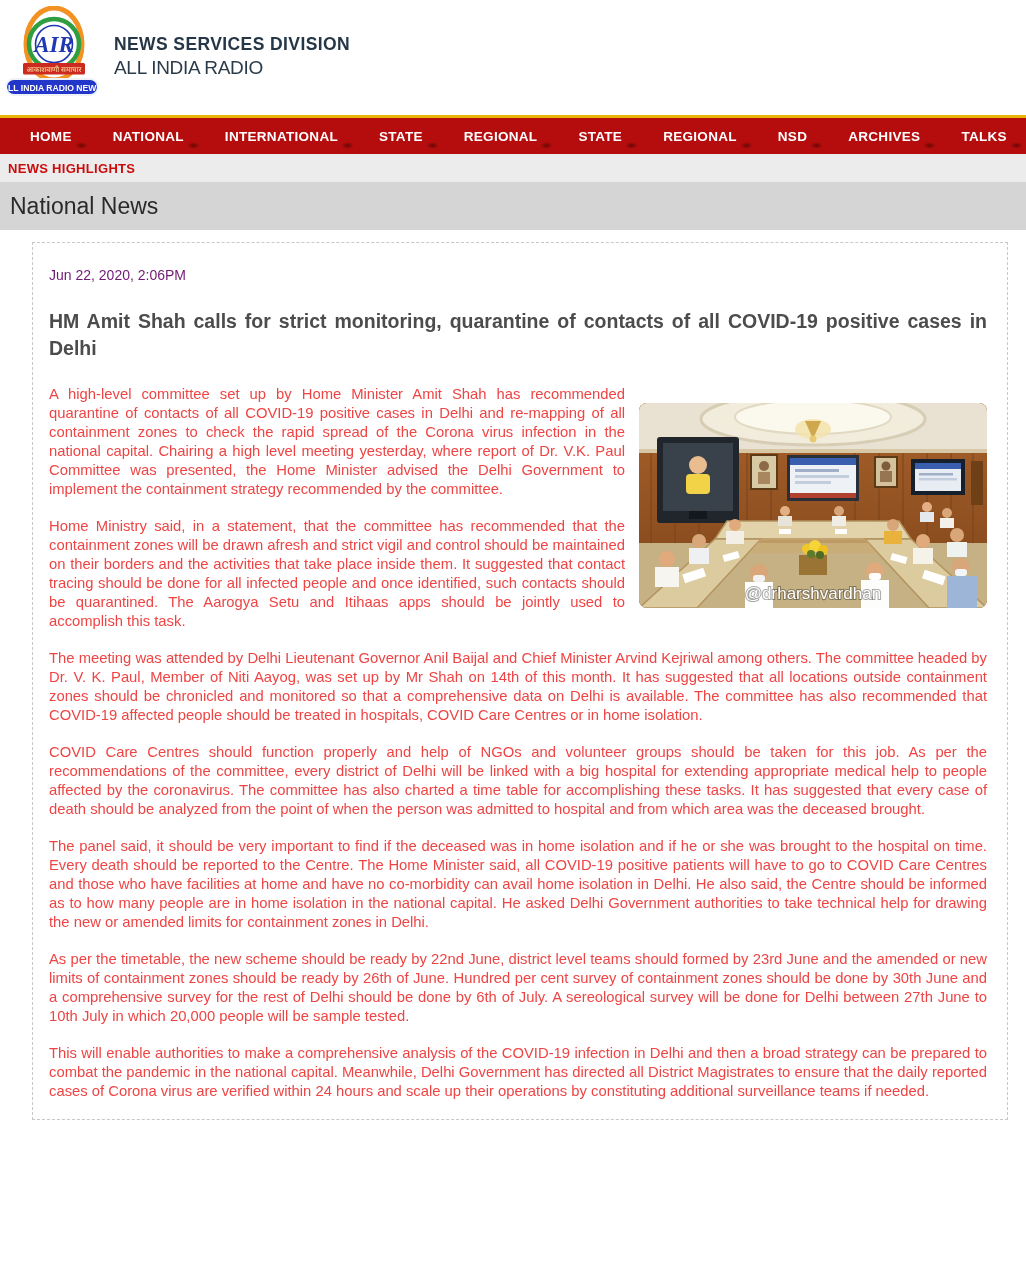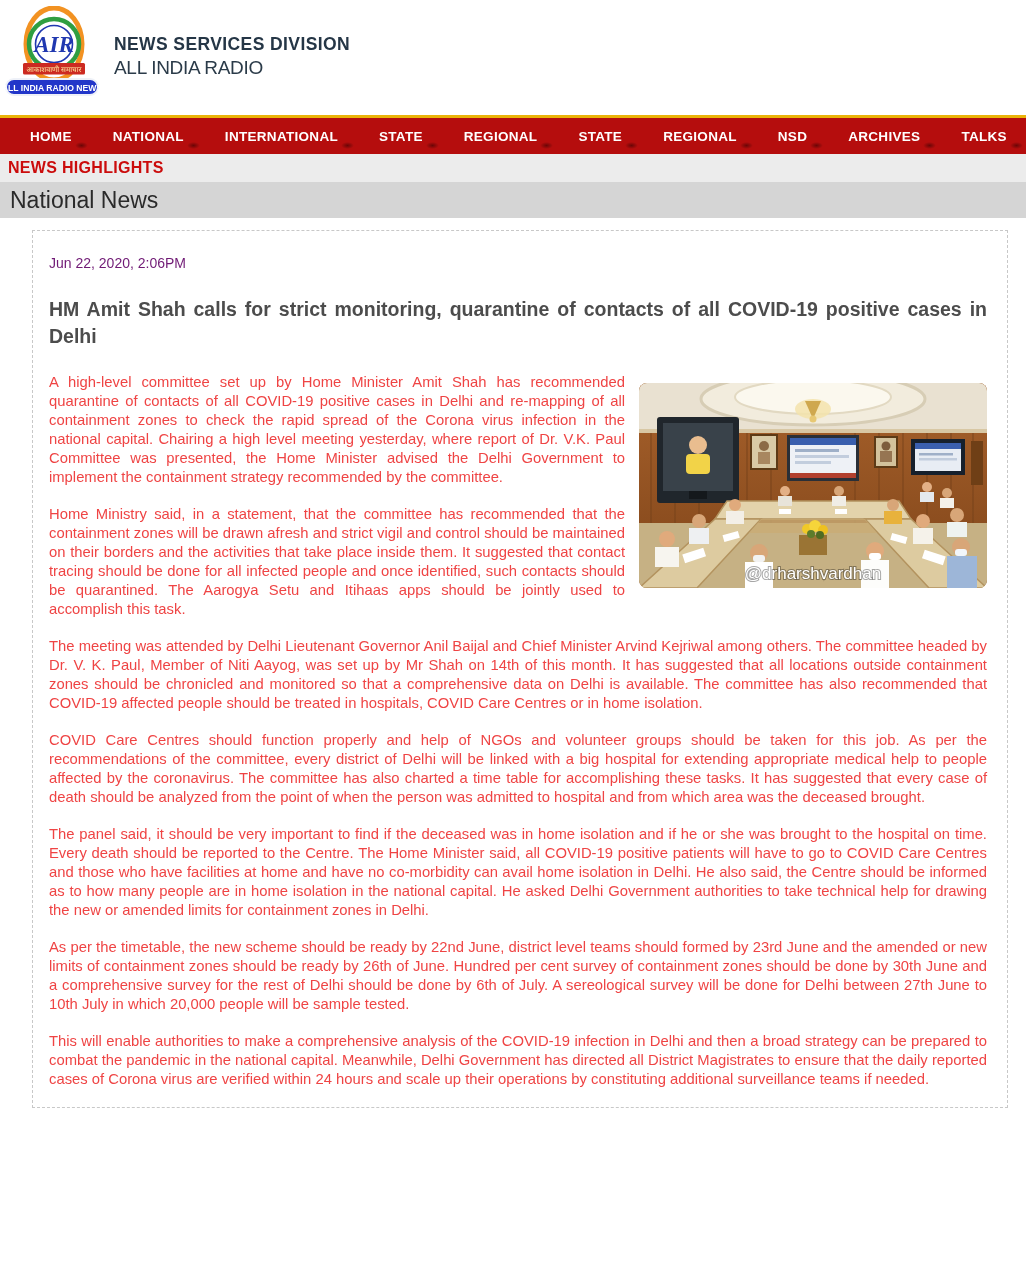--- a/index.html
+++ b/index.html
@@ -28,22 +28,22 @@
     color:#fff; font-size:13.5px; font-weight:bold; letter-spacing:.3px;
     text-decoration:none; position:relative; flex:0 0 auto;
   }
   .nav a::after {
     content:""; position:absolute; right:-16px; bottom:-5px; width:13px; height:7px;
     background:radial-gradient(ellipse at center, rgba(45,0,0,.55), transparent 70%);
   }
 
   
   .highlights { background:#ececec; height:28px; display:flex; align-items:center; padding-left:8px; }
-  .highlights span { color:#cb0c0c; font-weight:bold; font-size:16px; letter-spacing:.3px; }
-  .section-bar { background:#d5d5d5; height:36px; display:flex; align-items:center; padding-left:10px; }
+  .highlights span { color:#cb0c0c; font-weight:bold; font-size:13px; letter-spacing:.3px; }
+  .section-bar { background:#d5d5d5; height:48px; display:flex; align-items:center; padding-left:10px; }
   .section-bar h2 { font-size:23px; font-weight:400; color:#2a2a2a; }
 
   
   .article {
     margin:12px 18px 12px 32px; width:976px;
     border:1px dashed #c8c8c8;
     padding:24px 20px 18px 16px;
     background:#fff;
   }
   .date { font-size:14px; color:#701a75; margin-bottom:25px; }
@@ -54,21 +54,21 @@
   .body { overflow:visible; }
   .body p, .artifact {
     font-size:14.8px; line-height:19px; color:#ef4444;
     text-align:justify; margin-bottom:18px;
   }
   .body p:last-child { margin-bottom:0; }
   .artifact { margin-top:-15px; }
 
   .photo {
     float:right; width:348px; height:205px;
-    margin:10px 0 24px 14px; border-radius:8px; overflow:hidden;
+    margin:18px 0 24px 14px; border-radius:8px; overflow:hidden;
     background:#8f5424;
   }
   .photo svg { display:block; }
 </style>
 </head>
 <body>
 
 <div class="page">
 
   <div class="header">

